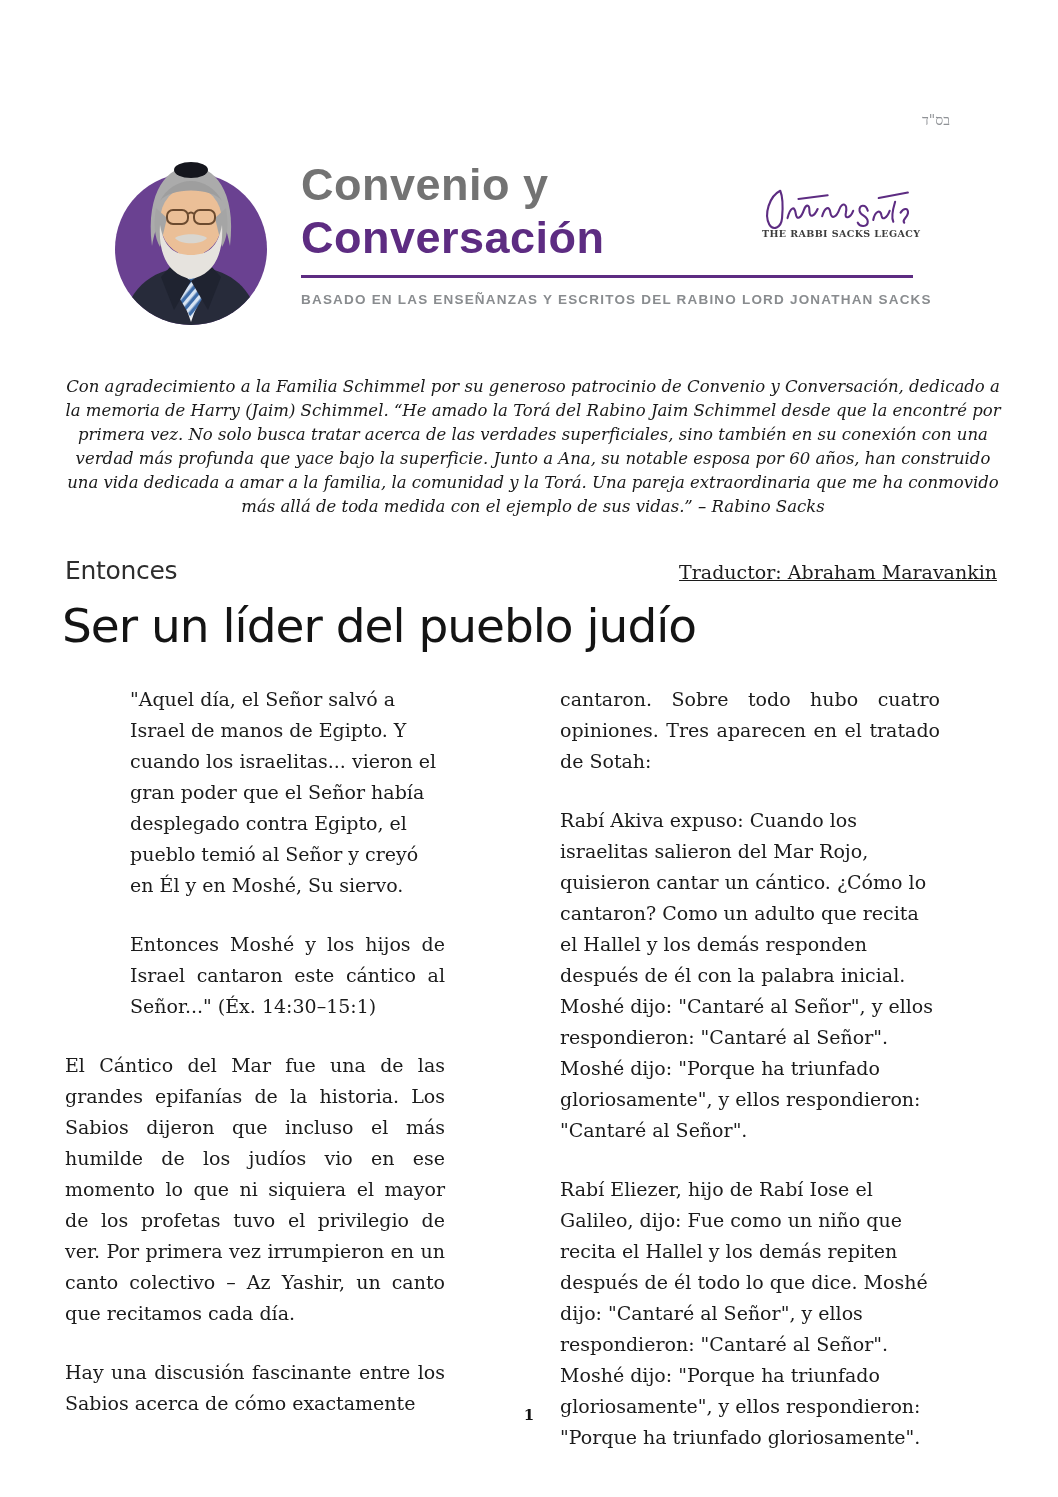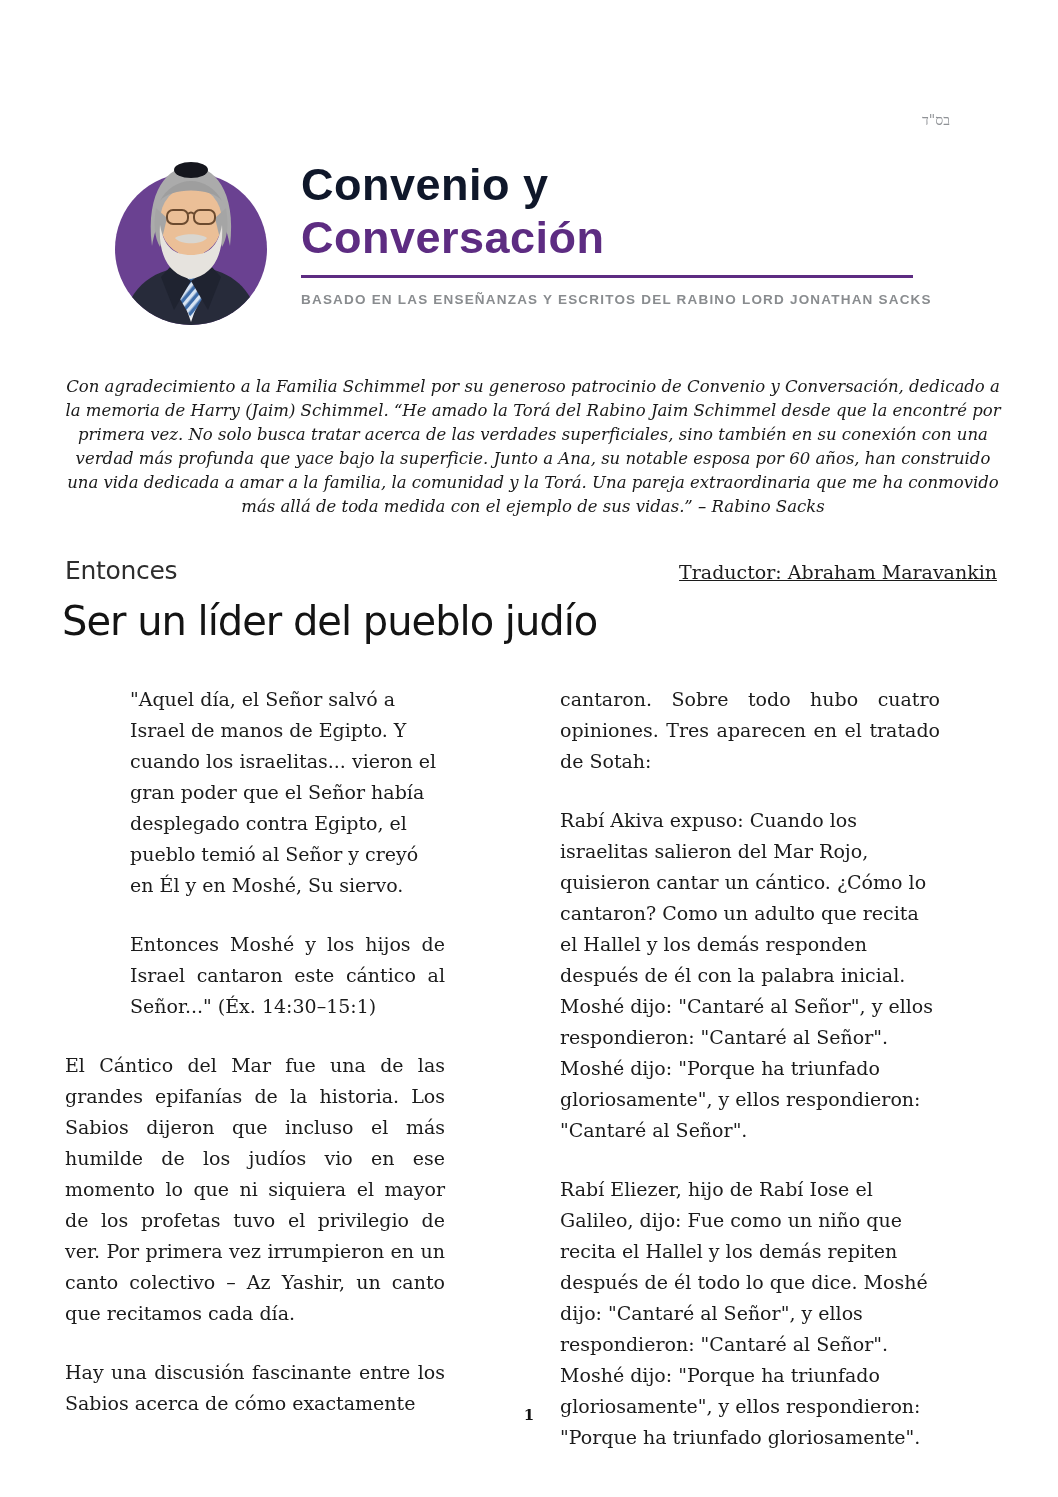--- a/index.html
+++ b/index.html
@@ -35,21 +35,21 @@
   .wordmark {
     position: absolute;
     left: 301px;
     top: 158px;
     font-family: "Liberation Sans", sans-serif;
     font-weight: bold;
     font-size: 45px;
     line-height: 53px;
     letter-spacing: 0.5px;
   }
-  .wm1 { color: #0f172a; }
+  .wm1 { color: #737373; }
   .wm2 { color: #5d2c82; }
   .header-rule {
     position: absolute;
     left: 301px;
     top: 275px;
     width: 612px;
     height: 3px;
     background: #5d2c82;
   }
   .tagline {
@@ -118,21 +118,21 @@
     text-decoration: underline;
   }
   .title {
     position: absolute;
     top: 598px;
     left: 62px;
     width: 940px;
     margin: 0;
     font-family: "DejaVu Sans", sans-serif;
     font-weight: normal;
-    font-size: 40px;
+    font-size: 47px;
     letter-spacing: -1px;
     color: #141414;
   }
 
   
   .cols {
     position: absolute;
     top: 684px;
     left: 65px;
     display: flex;
@@ -199,20 +199,34 @@
     </g>
     <path d="M48 77 C46 109 58 127 79 131 C100 127 112 109 110 77 C106 99 96 107 79 107 C62 107 52 99 48 77 Z" fill="#e6e3de"></path>
     <path d="M63 90 C70 85 88 85 95 90 C90 97 68 97 63 90 Z" fill="#d9d6d0"></path>
   </svg>
 
   <div class="wordmark">
     <div class="wm1">Convenio y</div>
     <div class="wm2">Conversación</div>
   </div>
 
+  <div class="legacy">
+    <svg viewBox="0 0 170 52" aria-hidden="true" fill="none" stroke="#5d2c82" stroke-width="2.3" stroke-linecap="round" stroke-linejoin="round">
+      <path d="M20 6 C8 12 2 32 8 43 C12 50 21 47 22 36 C23 25 23 13 20 6 Z"></path>
+      <path d="M28 36 C31 24 36 22 37 31 C38 39 43 36 46 27 C48 21 52 20 52 28 C52 36 57 35 61 26"></path>
+      <path d="M40 15 L72 11"></path>
+      <path d="M66 34 C69 24 74 22 75 30 C76 38 82 35 85 26 C88 18 94 20 92 30 C90 38 97 36 100 28"></path>
+      <path d="M116 28 C114 20 106 21 107 28 C108 34 116 33 116 40 C116 46 107 46 105 41"></path>
+      <path d="M122 38 C124 28 130 26 131 33 C132 39 137 36 140 28"></path>
+      <path d="M146 18 C143 28 142 36 144 40"></path>
+      <path d="M152 30 C156 24 161 25 160 31 C159 36 153 38 156 41"></path>
+      <path d="M128 14 L160 8"></path>
+    </svg>
+    <div class="legacy-label">THE RABBI SACKS LEGACY</div>
+  </div>
 
   <div class="header-rule"></div>
   <div class="tagline">BASADO EN LAS ENSEÑANZAS Y ESCRITOS DEL RABINO LORD JONATHAN SACKS</div>
 
   <p class="dedication">Con agradecimiento a la Familia Schimmel por su generoso patrocinio de Convenio y Conversación, dedicado a la memoria de Harry (Jaim) Schimmel. “He amado la Torá del Rabino Jaim Schimmel desde que la encontré por primera vez. No solo busca tratar acerca de las verdades superficiales, sino también en su conexión con una verdad más profunda que yace bajo la superficie. Junto a Ana, su notable esposa por 60 años, han construido una vida dedicada a amar a la familia, la comunidad y la Torá. Una pareja extraordinaria que me ha conmovido más allá de toda medida con el ejemplo de sus vidas.” – Rabino Sacks</p>
 
   <div class="metarow">
     <div class="parsha">Entonces</div>
     <div class="translator">Traductor: Abraham Maravankin</div>
   </div>

